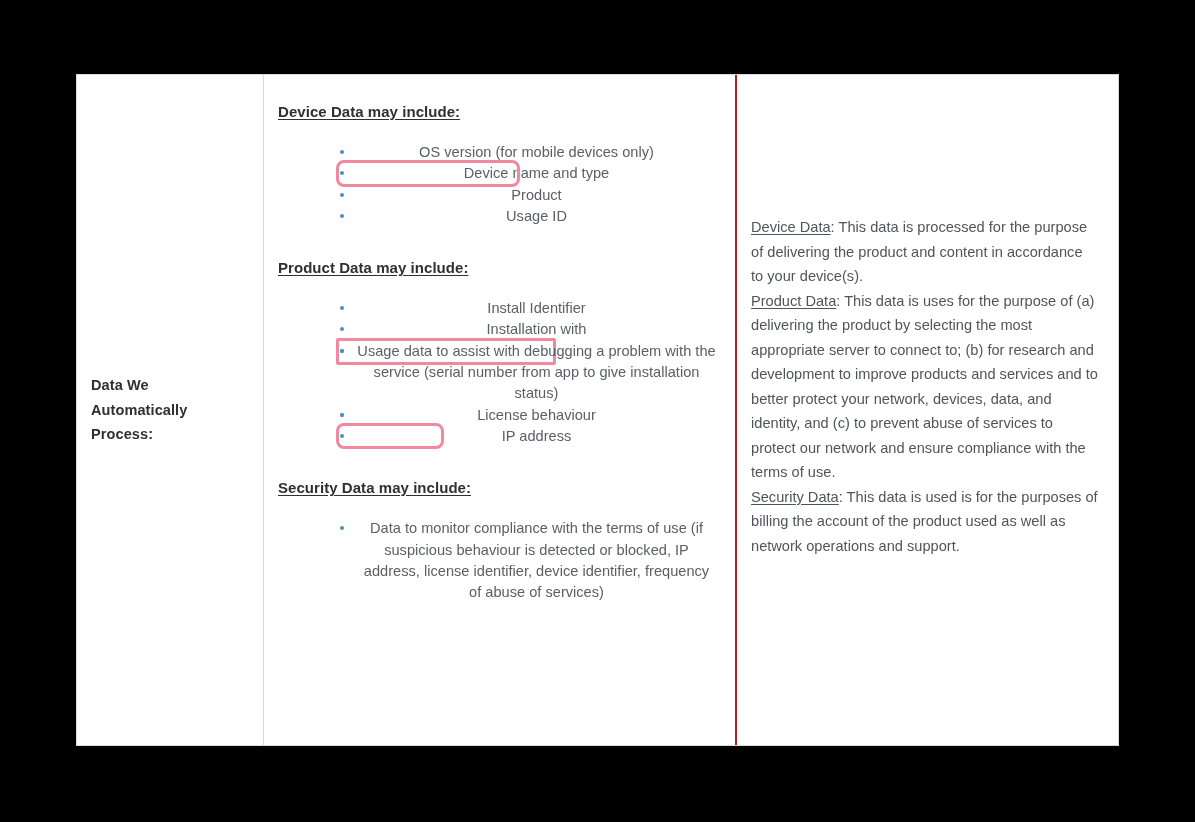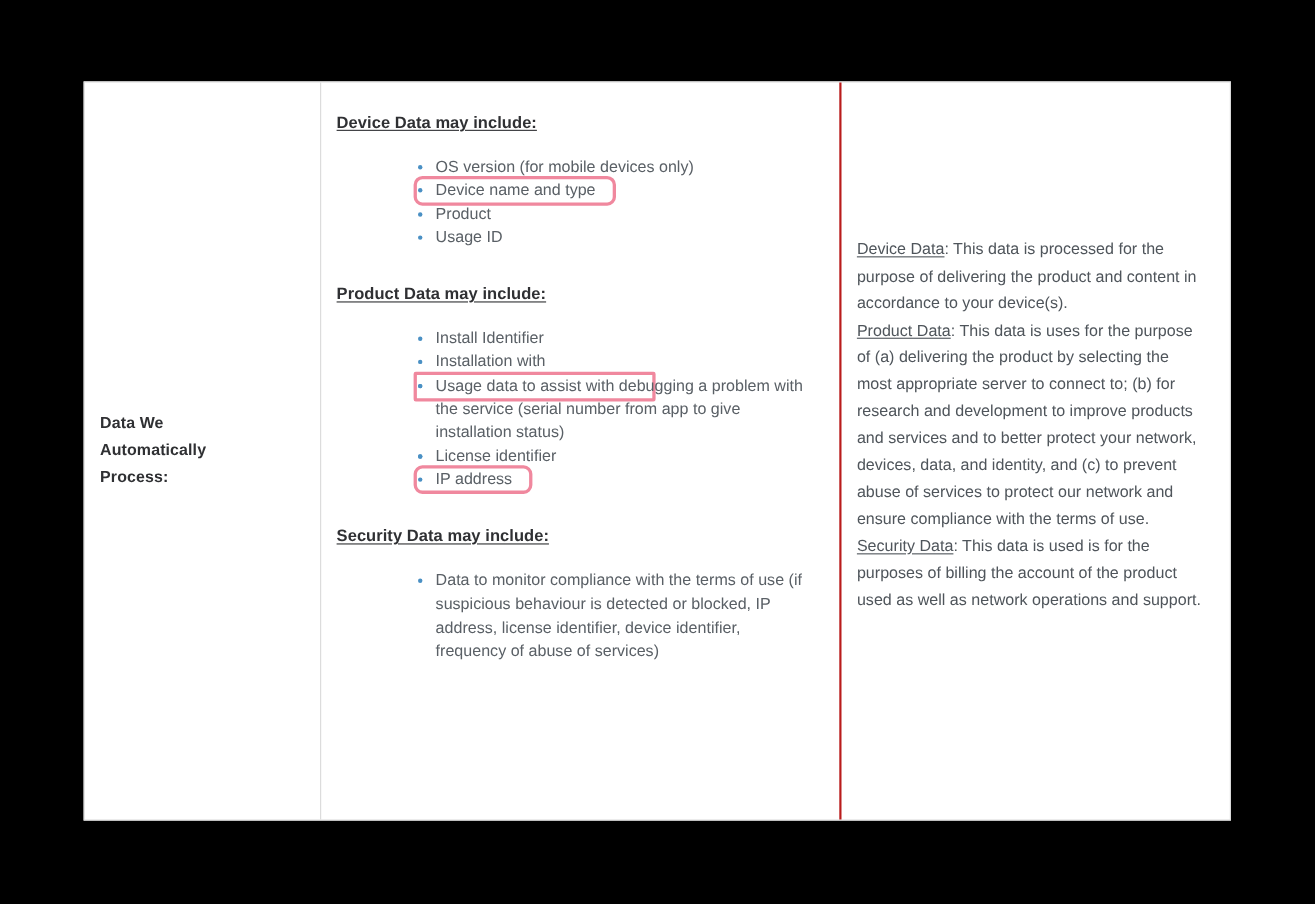--- a/index.html
+++ b/index.html
@@ -27,21 +27,21 @@
     display: flex;
     flex-direction: row;
   }
 
   .col {
     box-sizing: border-box;
     position: relative;
   }
 
   .col-label {
-    width: 215px;
+    width: 187px;
     border-right: 1px solid #d9d9d9;
     display: flex;
     align-items: center;
     padding-left: 14px;
     padding-right: 10px;
   }
 
   .col-mid {
     width: 473px;
     border-right: 2px solid #b91c1c;
@@ -70,23 +70,24 @@
     letter-spacing: 0.05px;
     margin: 0;
     line-height: 22px;
   }
 
   .heading-spacer-first { margin-top: 12px; }
   .heading-spacer      { margin-top: 30px; }
 
   ul.bullets {
     list-style: none;
-    margin: 12px;
+    margin: 0;
     padding: 0;
     margin-top: 19px;
+    text-align: center;
   }
 
   ul.bullets li {
     position: relative;
     padding-left: 18px;
     margin-left: 60px;
     font-size: 14.6px;
     line-height: 21.3px;
     color: #5a6066;
     letter-spacing: 0.01px;
@@ -184,21 +185,21 @@
       </li>
       <li>
         <span class="bullet-dot"></span>
         <span>Usage data to assist with debugging a problem with the service (serial number from app to give installation status)</span>
       </li>
       <li>
         <span class="bullet-dot"></span>
       </li>
       <li>
         <span class="bullet-dot"></span>
-        <span>License identifier</span>
+        <span>License behaviour</span>
       </li>
       <li class="hl-row">
         <span class="hl-box" style="width:102px"></span>
         <span class="bullet-dot"></span>
         <span>IP address</span>
       </li>
     </ul>
 
     <div class="section-heading heading-spacer">Security Data may include:</div>
     <ul class="bullets">

